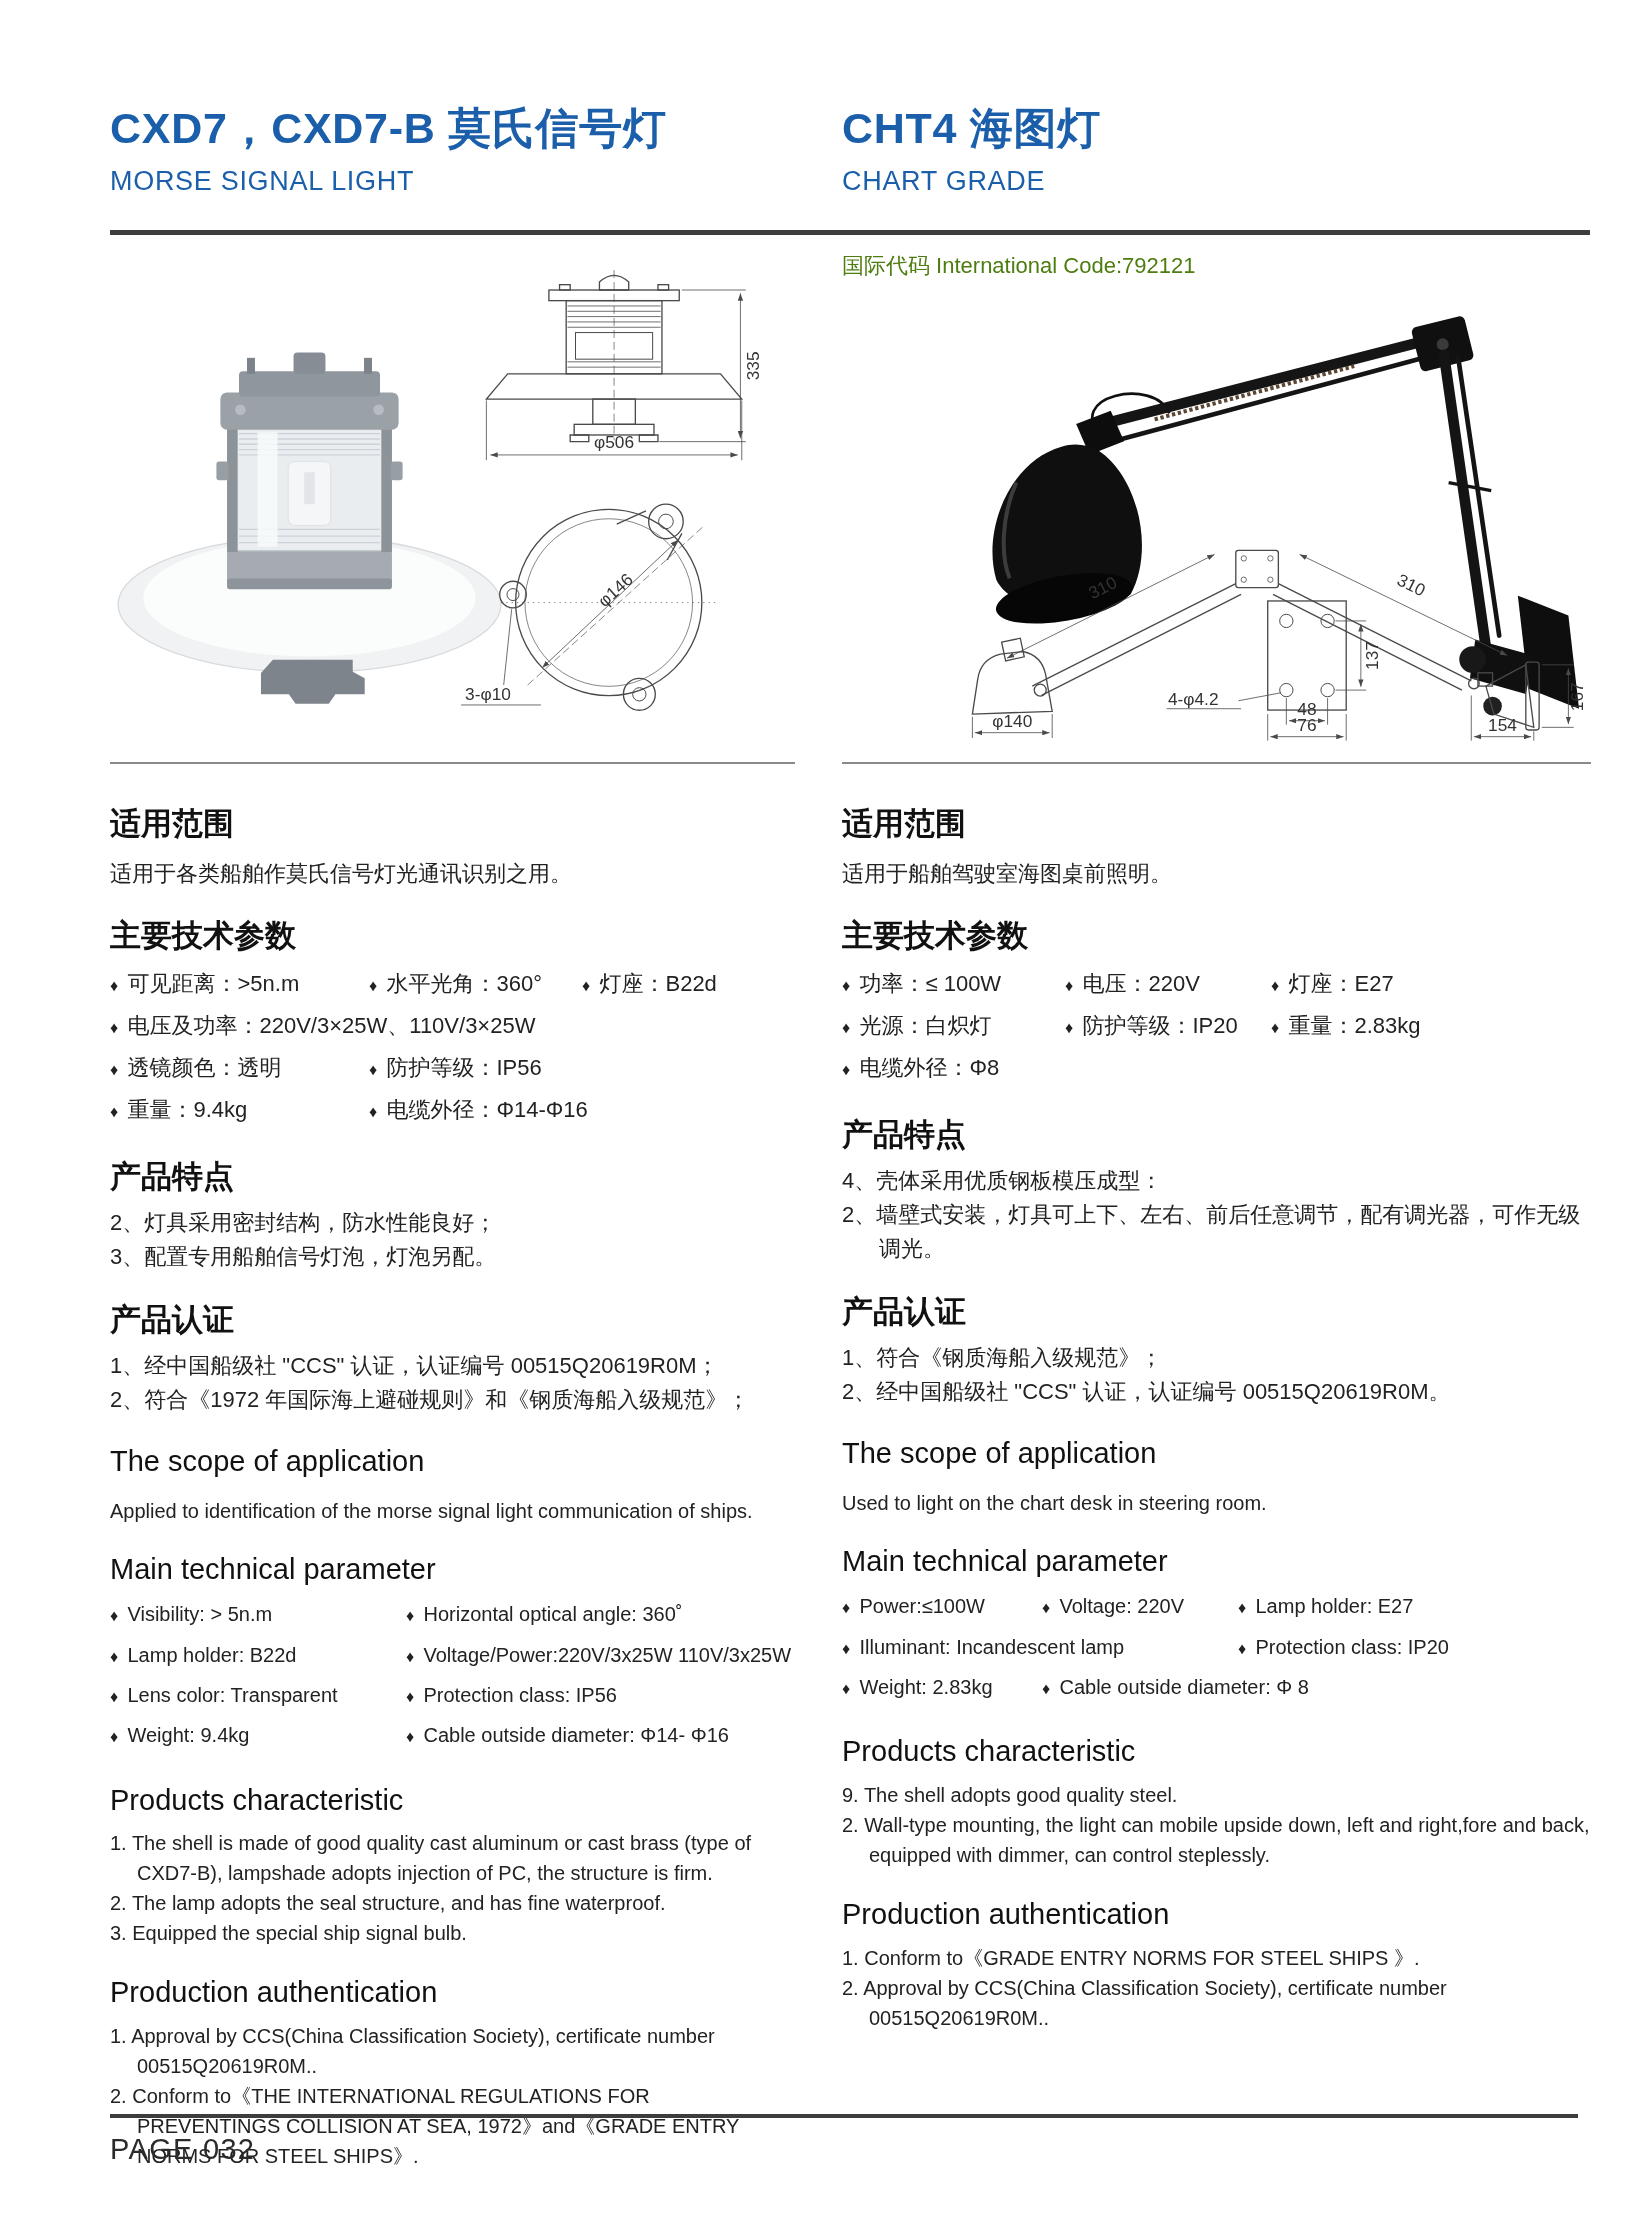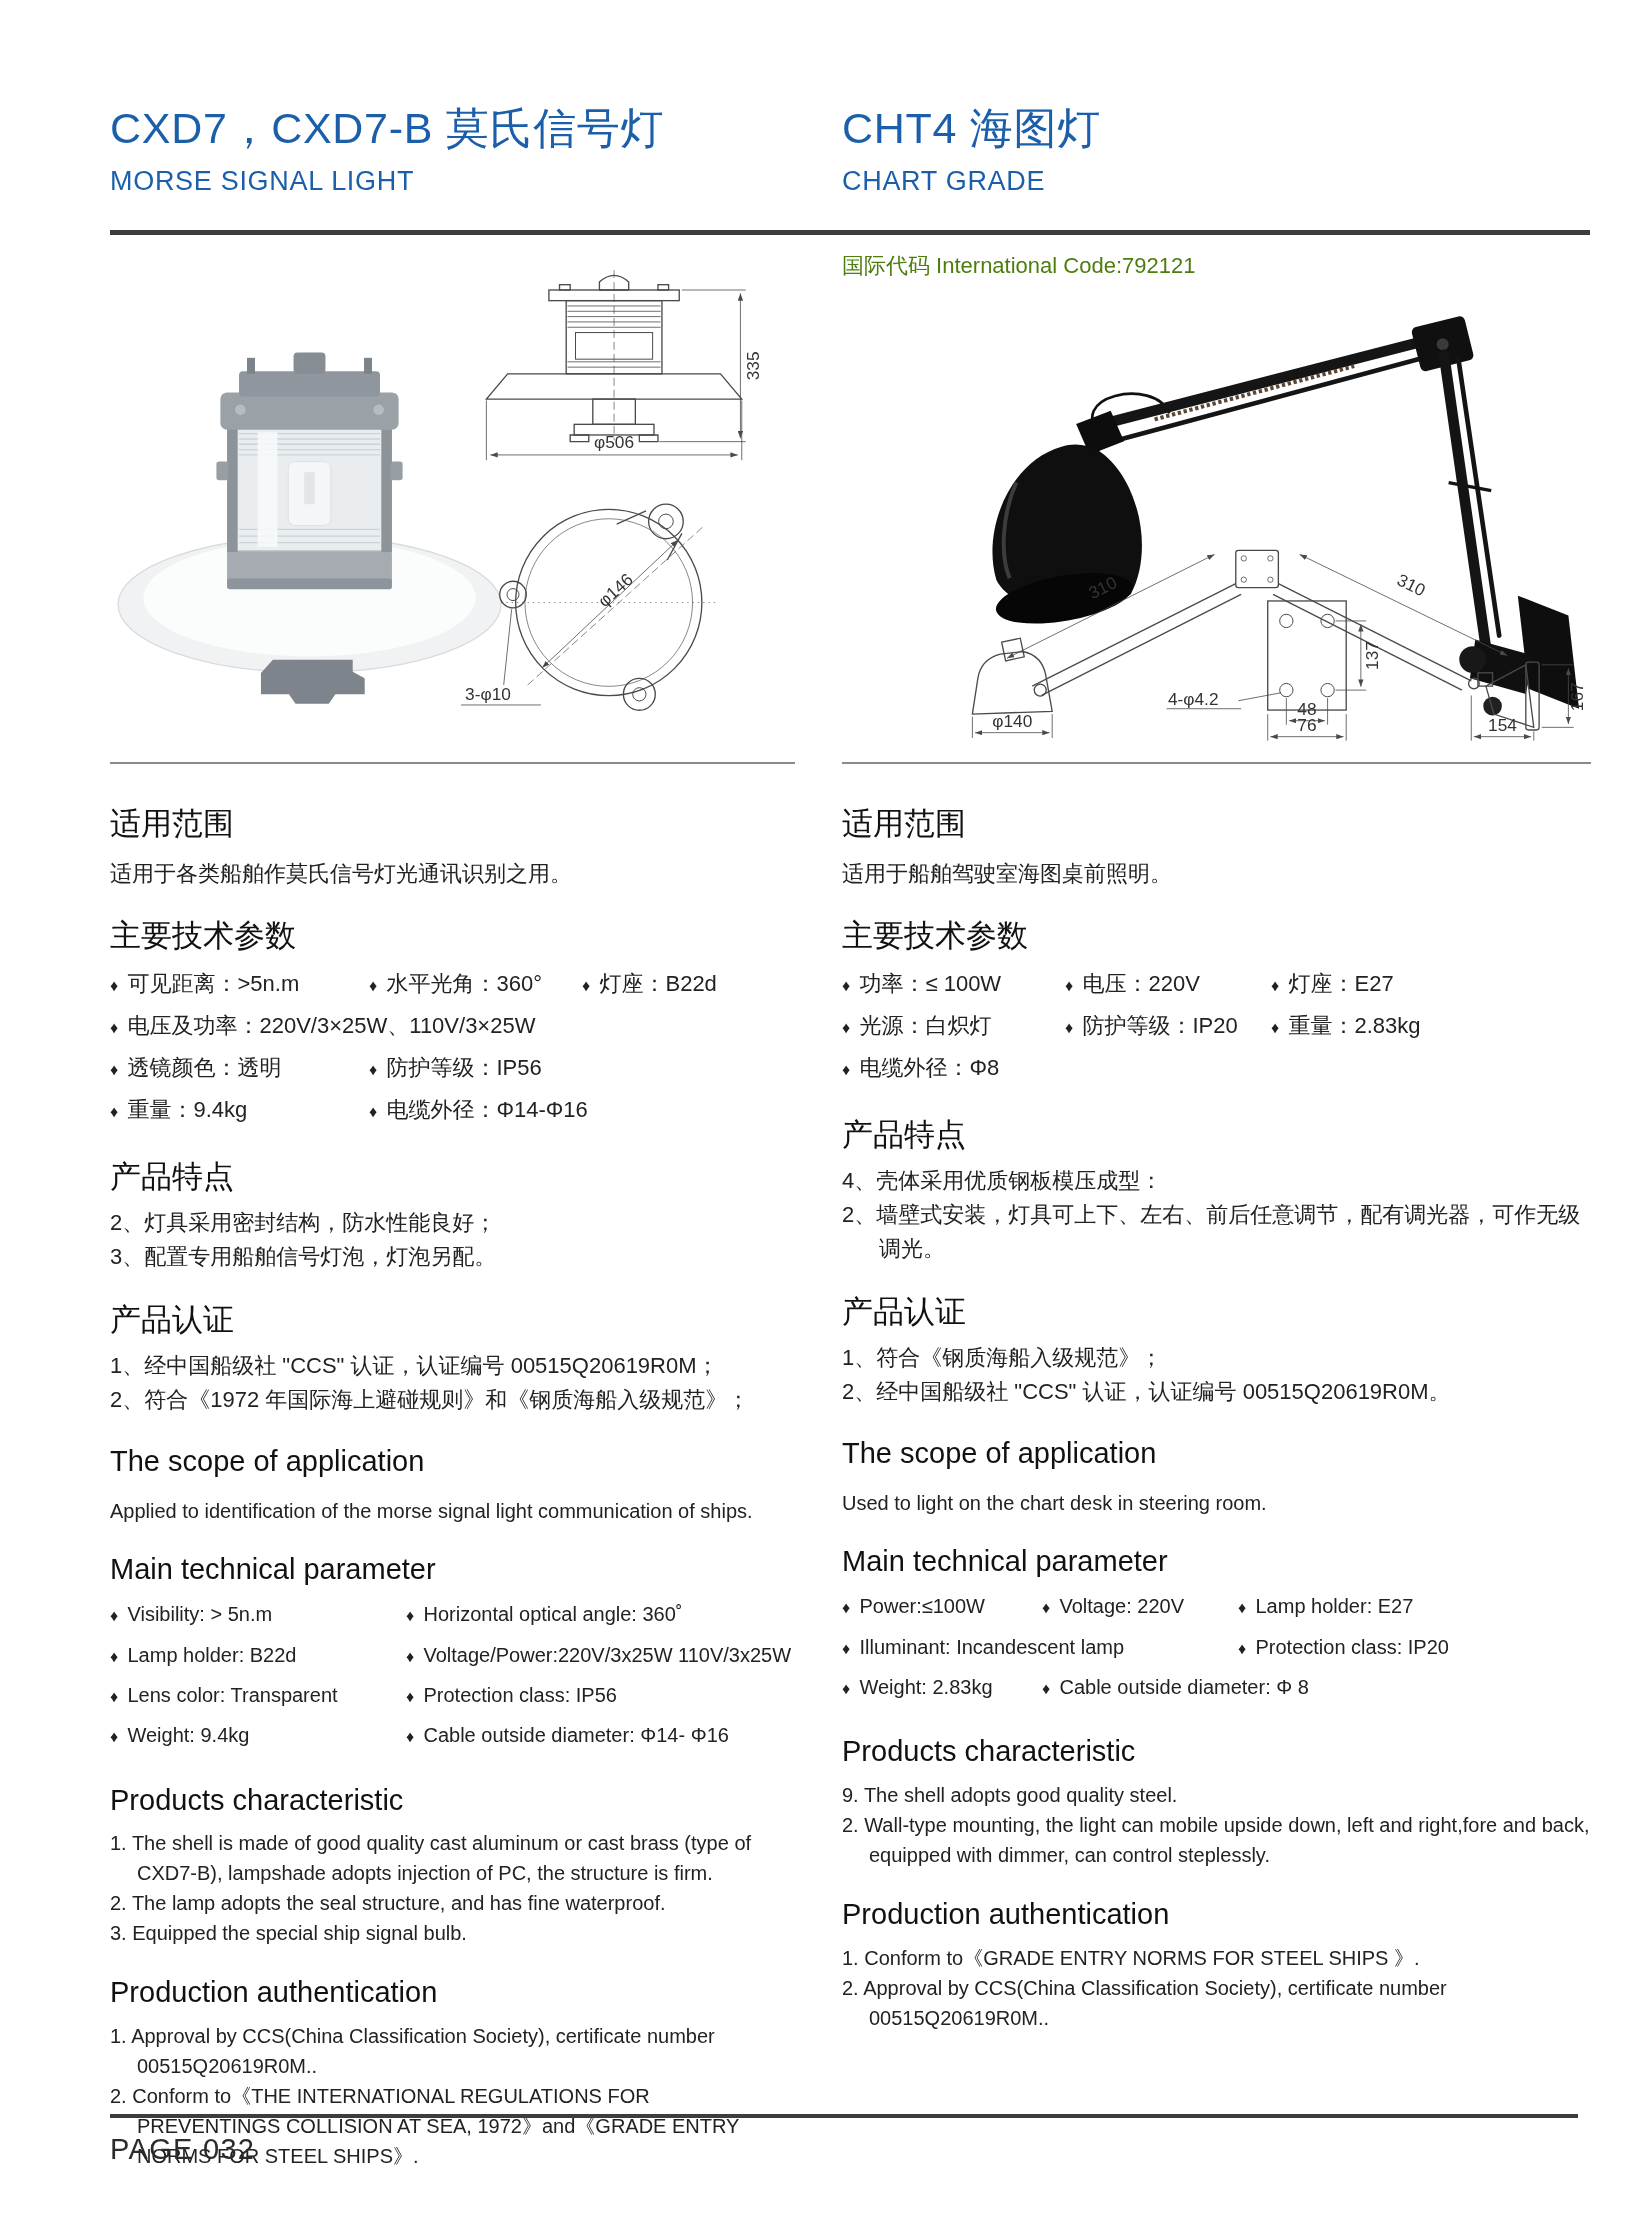--- a/index.html
+++ b/index.html
@@ -3,30 +3,30 @@
 <meta charset="utf-8">
 <style>
   :root{ --blue:#1b5faa; --ink:#222; --line-dark:#3d3d3d; --line-mid:#8a8a8a; --draw:#4a4a4a; }
   *{box-sizing:border-box}
   body{margin:0;background:#fff;color:var(--ink);font-family:"Liberation Sans","DejaVu Sans",sans-serif;}
   .page{position:relative;width:1650px;height:2239px;background:#fff;overflow:hidden;}
   .inner{padding:0 60px 0 110px;}
   .cols{display:grid;grid-template-columns:685px 749px;column-gap:47px;}
   
   header{padding-top:100px;}
-  .cn-title{margin:0;font-size:43px;font-weight:400;color:var(--blue);letter-spacing:0.7px;}
+  .cn-title{margin:0;font-size:43px;font-weight:700;color:var(--blue);letter-spacing:0.7px;}
   .en-title{margin:8px 0 0;font-size:27px;font-weight:400;color:var(--blue);letter-spacing:0.7px;}
   .top-rule{margin-top:33px;height:4.7px;background:var(--line-dark);}
   
   .figures{height:527px;}
   .fig-left svg{margin-top:27px;}
   .intl{font-size:22px;margin:16px 0 2.7px;color:#4d7c0f;}
   .mid-rule{height:2px;background:var(--line-mid);}
   
-  .h-cn{font-size:31px;font-weight:400;color:#111;margin:29px 0 0;line-height:1.1;}
+  .h-cn{font-size:31px;font-weight:700;color:#111;margin:29px 0 0;line-height:1.1;}
   .h-en{font-size:29px;font-weight:400;color:#111;margin:29px 0 0;line-height:1.1;}
   .h-first{margin-top:43px;}
   .body-cn{font-size:22px;margin:18.6px 0 0;line-height:1.4;}
   .body-en{font-size:20px;margin:18.6px 0 0;line-height:1.4;}
   .params{margin-top:9.3px;}
   .prow{display:grid;align-items:baseline;}
   .pitem{font-size:22px;padding:6px 0;display:flex;gap:9.3px;align-items:baseline;}
   .pitem .blt{font-size:16px;flex:none;}
   .prow-en .pitem{font-size:20px;padding:8.6px 0;}
   .numlist{margin-top:12px;}

